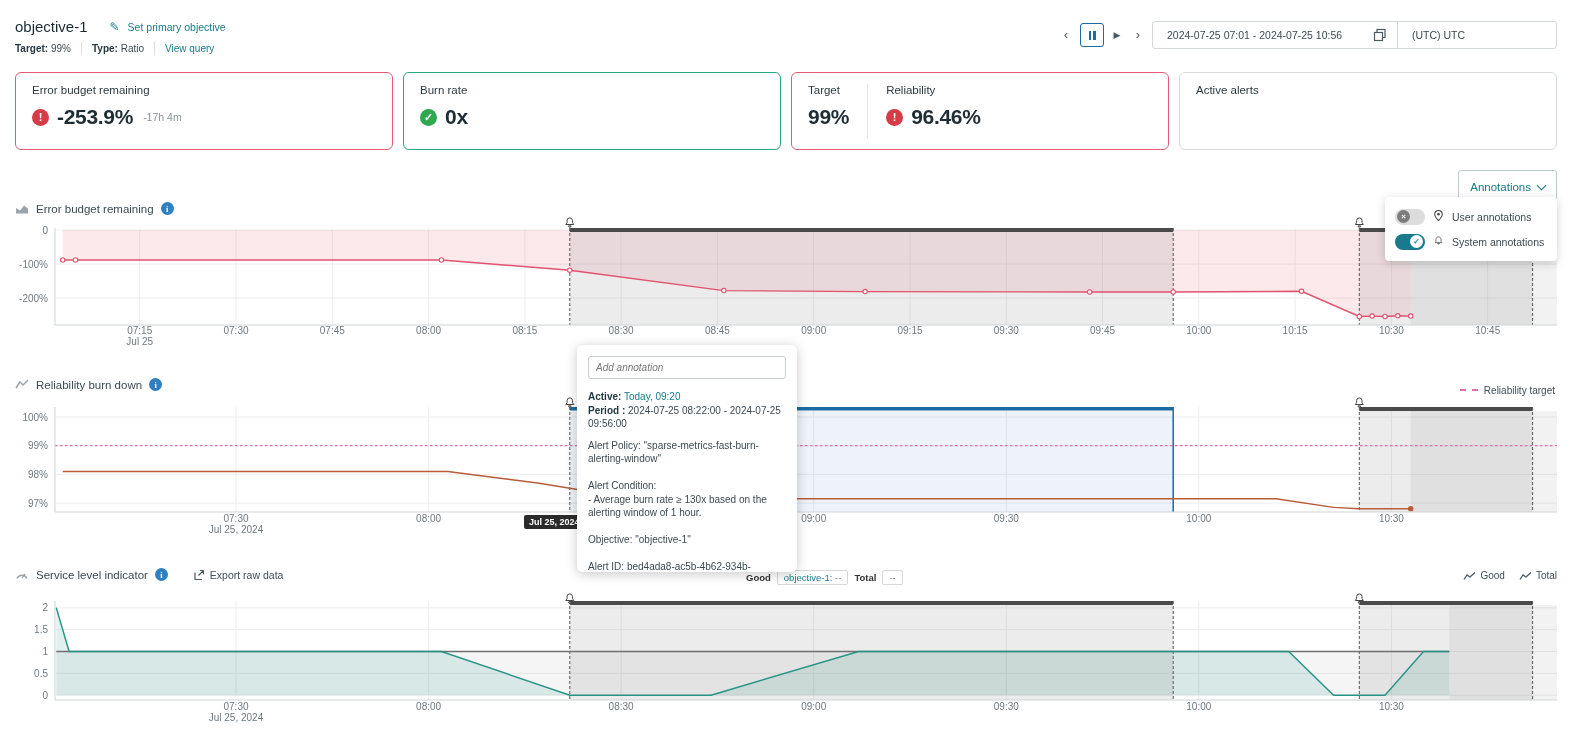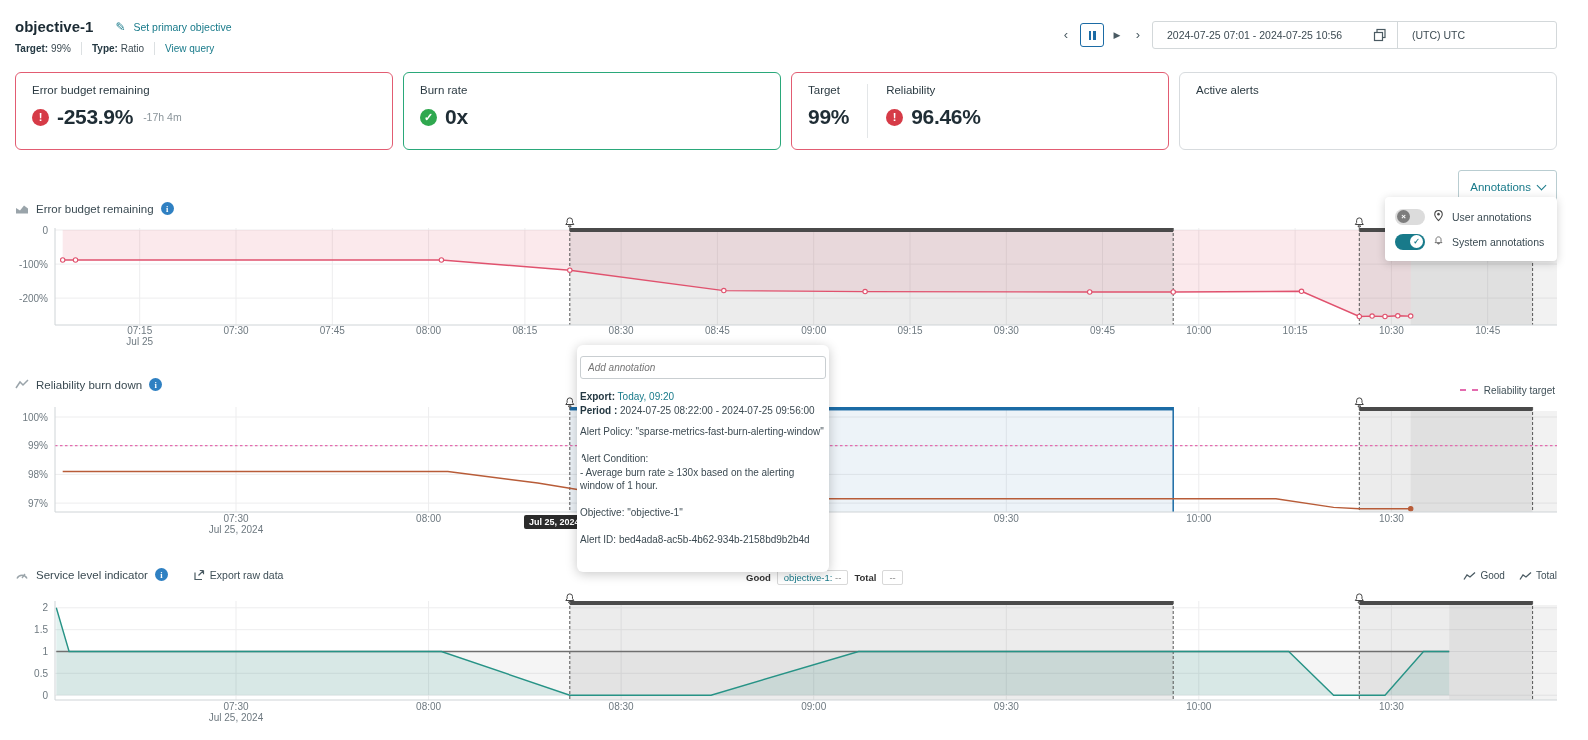--- a/index.html
+++ b/index.html
@@ -1,21 +1,21 @@
 <!DOCTYPE html>
 <html><head>
 <meta charset="utf-8">
 <style>
   html,body{margin:0;padding:0;}
   body{width:1588px;height:740px;position:relative;background:#fff;overflow:hidden;
        font-family:"Liberation Sans",sans-serif;color:#2b3a42;}
   .abs{position:absolute;}
   
   .title-row{display:flex;align-items:center;gap:8px;}
-  .obj-title{font-size:15px;font-weight:bold;color:#1b2a33;}
+  .obj-title{font-size:15px;font-weight:normal;color:#1b2a33;}
   .teal-link{color:#187a8a;font-size:10.5px;cursor:pointer;}
   .pencil{color:#187a8a;font-size:12px;margin-left:14px;}
   .meta-row{display:flex;align-items:center;gap:10px;margin-top:7px;font-size:10px;color:#3c4a52;}
   .meta-row b{font-weight:bold;color:#243842;}
   .vdiv{width:1px;height:13px;background:#dce0e2;}
   
   .controls{display:flex;align-items:center;gap:6px;}
   .nav-btn{font-size:13px;color:#4a5a62;width:16px;text-align:center;cursor:pointer;line-height:22px;}
   .pause-btn{width:22px;height:22px;border:1.5px solid #1b6ba5;border-radius:3px;display:flex;align-items:center;justify-content:center;gap:2px;cursor:pointer;background:#fff;}
   .pause-btn i{display:block;width:2.5px;height:9px;background:#1b6ba5;}
@@ -55,22 +55,22 @@
   .ann-panel{width:152px;background:#fff;border-radius:4px;box-shadow:0 2px 10px rgba(0,0,0,0.18);padding:7px 10px;z-index:30;}
   .ann-row{display:flex;align-items:center;gap:8px;height:25px;}
   .ann-row .lbl{font-size:10.5px;color:#3a4a52;}
   .toggle{width:30px;height:16px;border-radius:9px;position:relative;flex:none;cursor:pointer;}
   .toggle.off{background:#dcdcdc;}
   .toggle.on{background:#187a8a;}
   .knob{width:13px;height:13px;border-radius:50%;position:absolute;top:1.5px;display:flex;align-items:center;justify-content:center;font-size:8px;font-weight:bold;}
   .toggle.off .knob{left:2px;background:#7d7d7d;color:#fff;}
   .toggle.on .knob{right:2px;background:#fff;color:#187a8a;}
   
-  .popup{left:577px;top:345px;width:252px;height:227px;background:#fff;border-radius:6px;z-index:20;
-         box-shadow:0 2px 12px rgba(0,0,0,0.22);padding:11px 3px;box-sizing:border-box;overflow:hidden;}
+  .popup{left:577px;top:345px;width:220px;height:227px;background:#fff;border-radius:6px;z-index:20;
+         box-shadow:0 2px 12px rgba(0,0,0,0.22);padding:11px 11px;box-sizing:border-box;overflow:hidden;}
   .popup .arrow{position:absolute;left:-5px;top:110px;width:10px;height:10px;background:#fff;transform:rotate(45deg);box-shadow:-2px 2px 4px rgba(0,0,0,0.08);}
   .ann-input{width:100%;box-sizing:border-box;height:23px;border:1px solid #c9ced1;border-radius:3px;
              font-style:italic;font-size:10px;color:#8a949a;padding:0 7px;font-family:"Liberation Sans",sans-serif;}
   .entry{margin-top:11px;font-size:10px;line-height:1.35;color:#3c4a52;}
   .entry .lab{font-weight:bold;color:#243842;}
   .entry .created-v{color:#187a8a;}
   .entry .body{margin-top:8px;white-space:pre-line;}
   
   .xtooltip{background:#2b2b2b;color:#fff;font-size:9px;font-weight:bold;padding:2px 5px;border-radius:2px;z-index:15;}
   .hover-legend{display:flex;align-items:center;gap:6px;font-size:9.5px;color:#333;z-index:5;}
@@ -400,21 +400,21 @@
     <text x="1198.8" y="120" text-anchor="middle" font-size="10" fill="#6e7980">10:00</text>
     <text x="1391.4" y="120" text-anchor="middle" font-size="10" fill="#6e7980">10:30</text>
   </svg>
 
 <div class="abs xtooltip" style="left:524px;top:515px;">Jul 25, 2024,</div>
 
 <div class="abs popup">
   <div class="arrow"></div>
   <input class="ann-input" placeholder="Add annotation" style="">
   <div class="entry">
-    <div><span class="lab">Export:</span> <span class="created-v">Today, 09:20</span></div>
+    <div><span class="lab">Active:</span> <span class="created-v">Today, 09:20</span></div>
     <div><span class="lab">Period :</span> <span>2024-07-25 08:22:00 - 2024-07-25 09:56:00</span></div>
     <div class="body">Alert Policy: "sparse-metrics-fast-burn-alerting-window"
 
 Alert Condition:
  - Average burn rate ≥ 130x based on the alerting window of 1 hour.
 
 Objective: "objective-1"
 
 Alert ID: bed4ada8-ac5b-4b62-934b-2158bd9b2b4d</div>
   </div>

